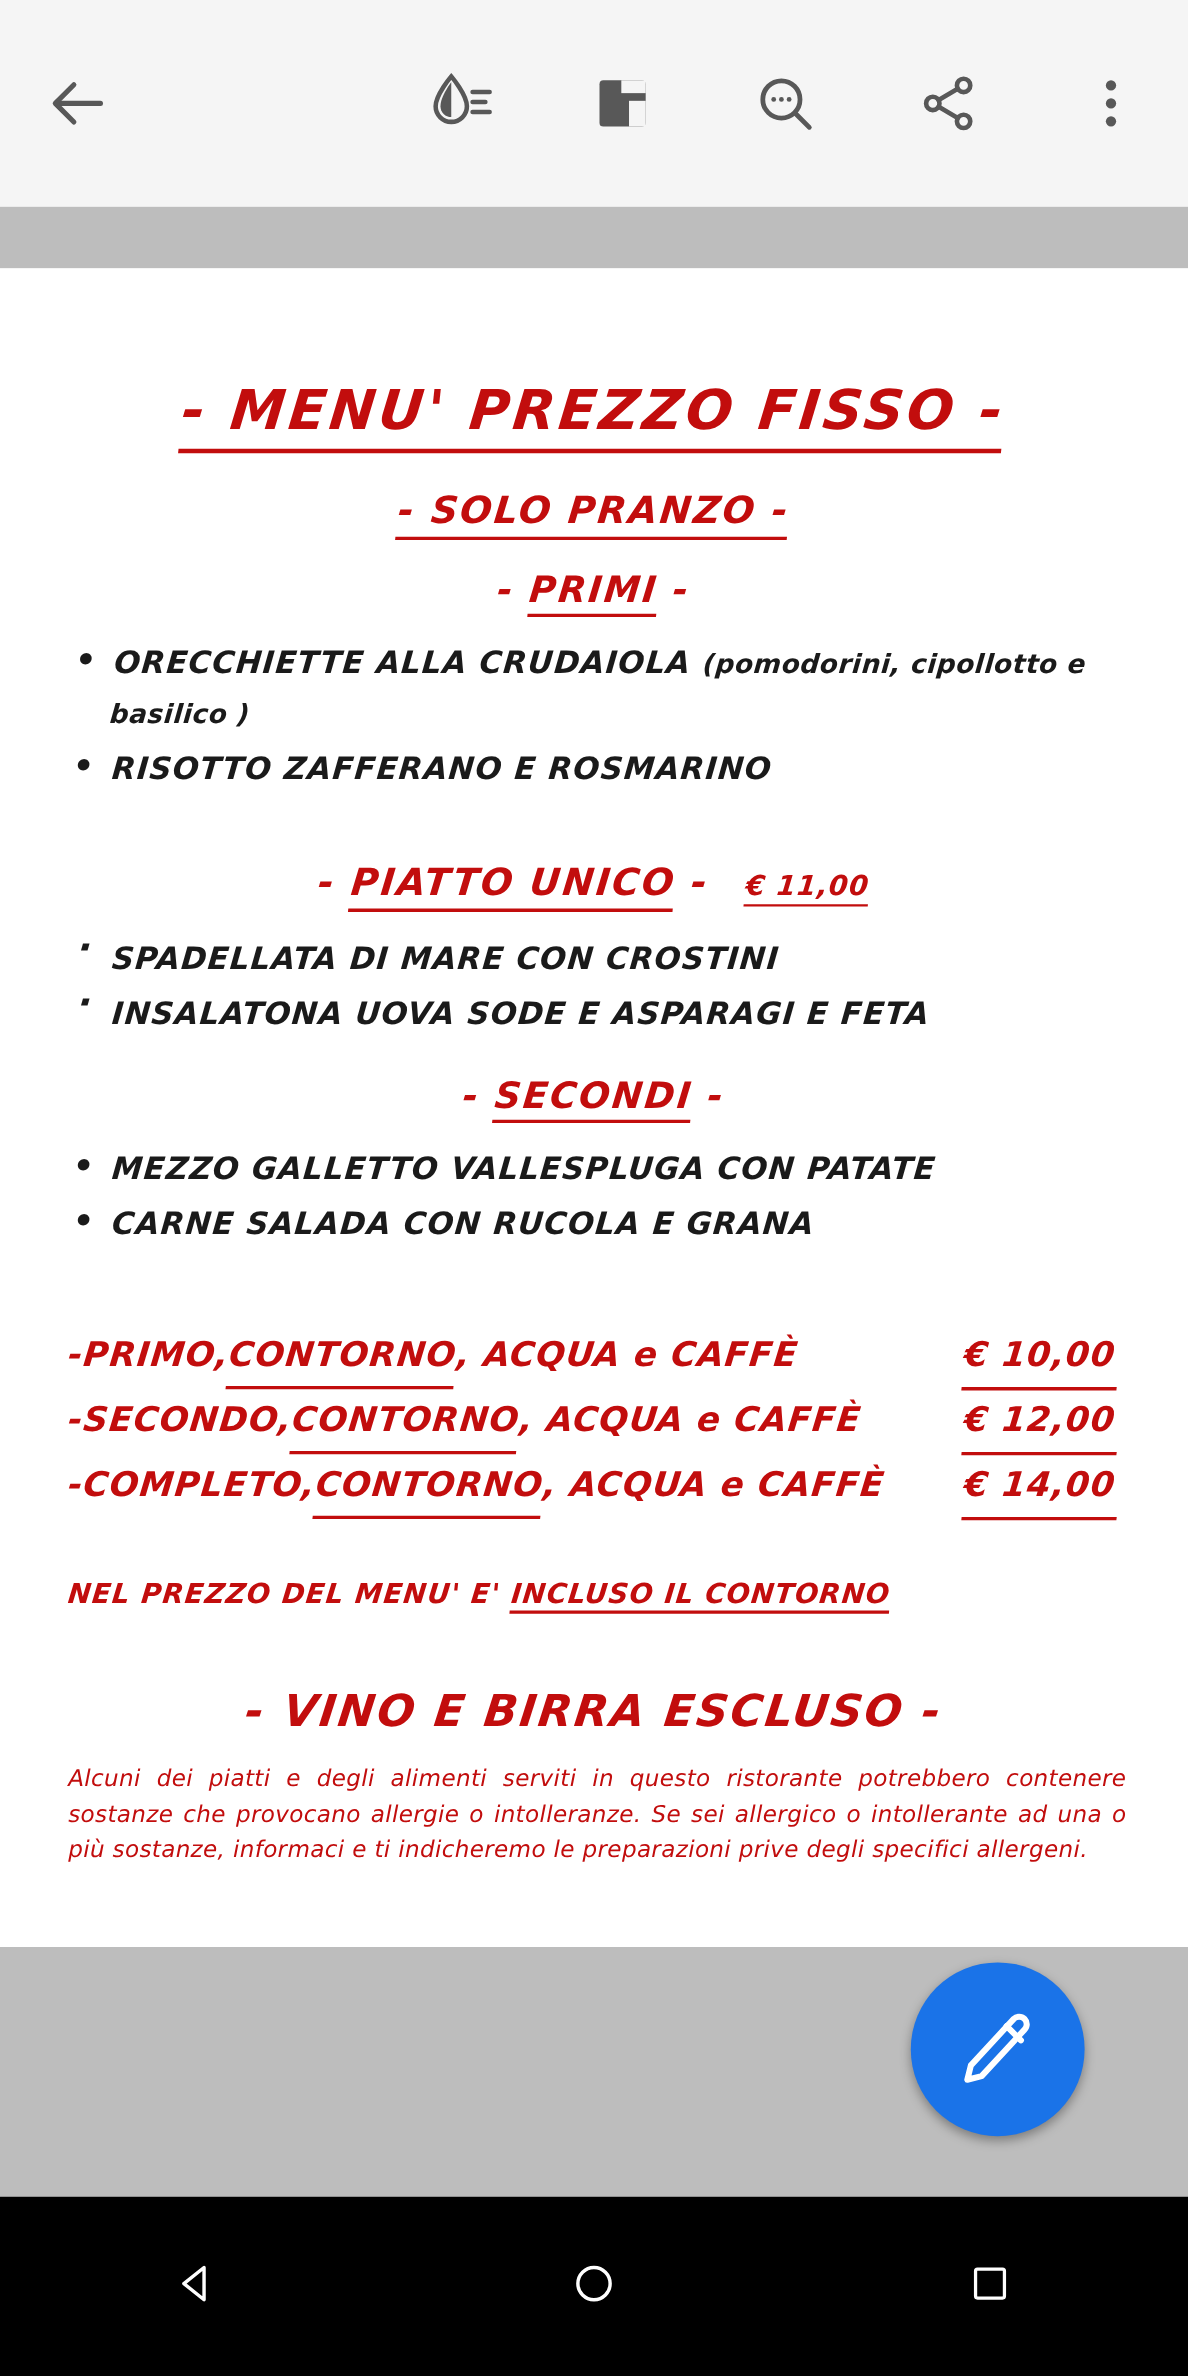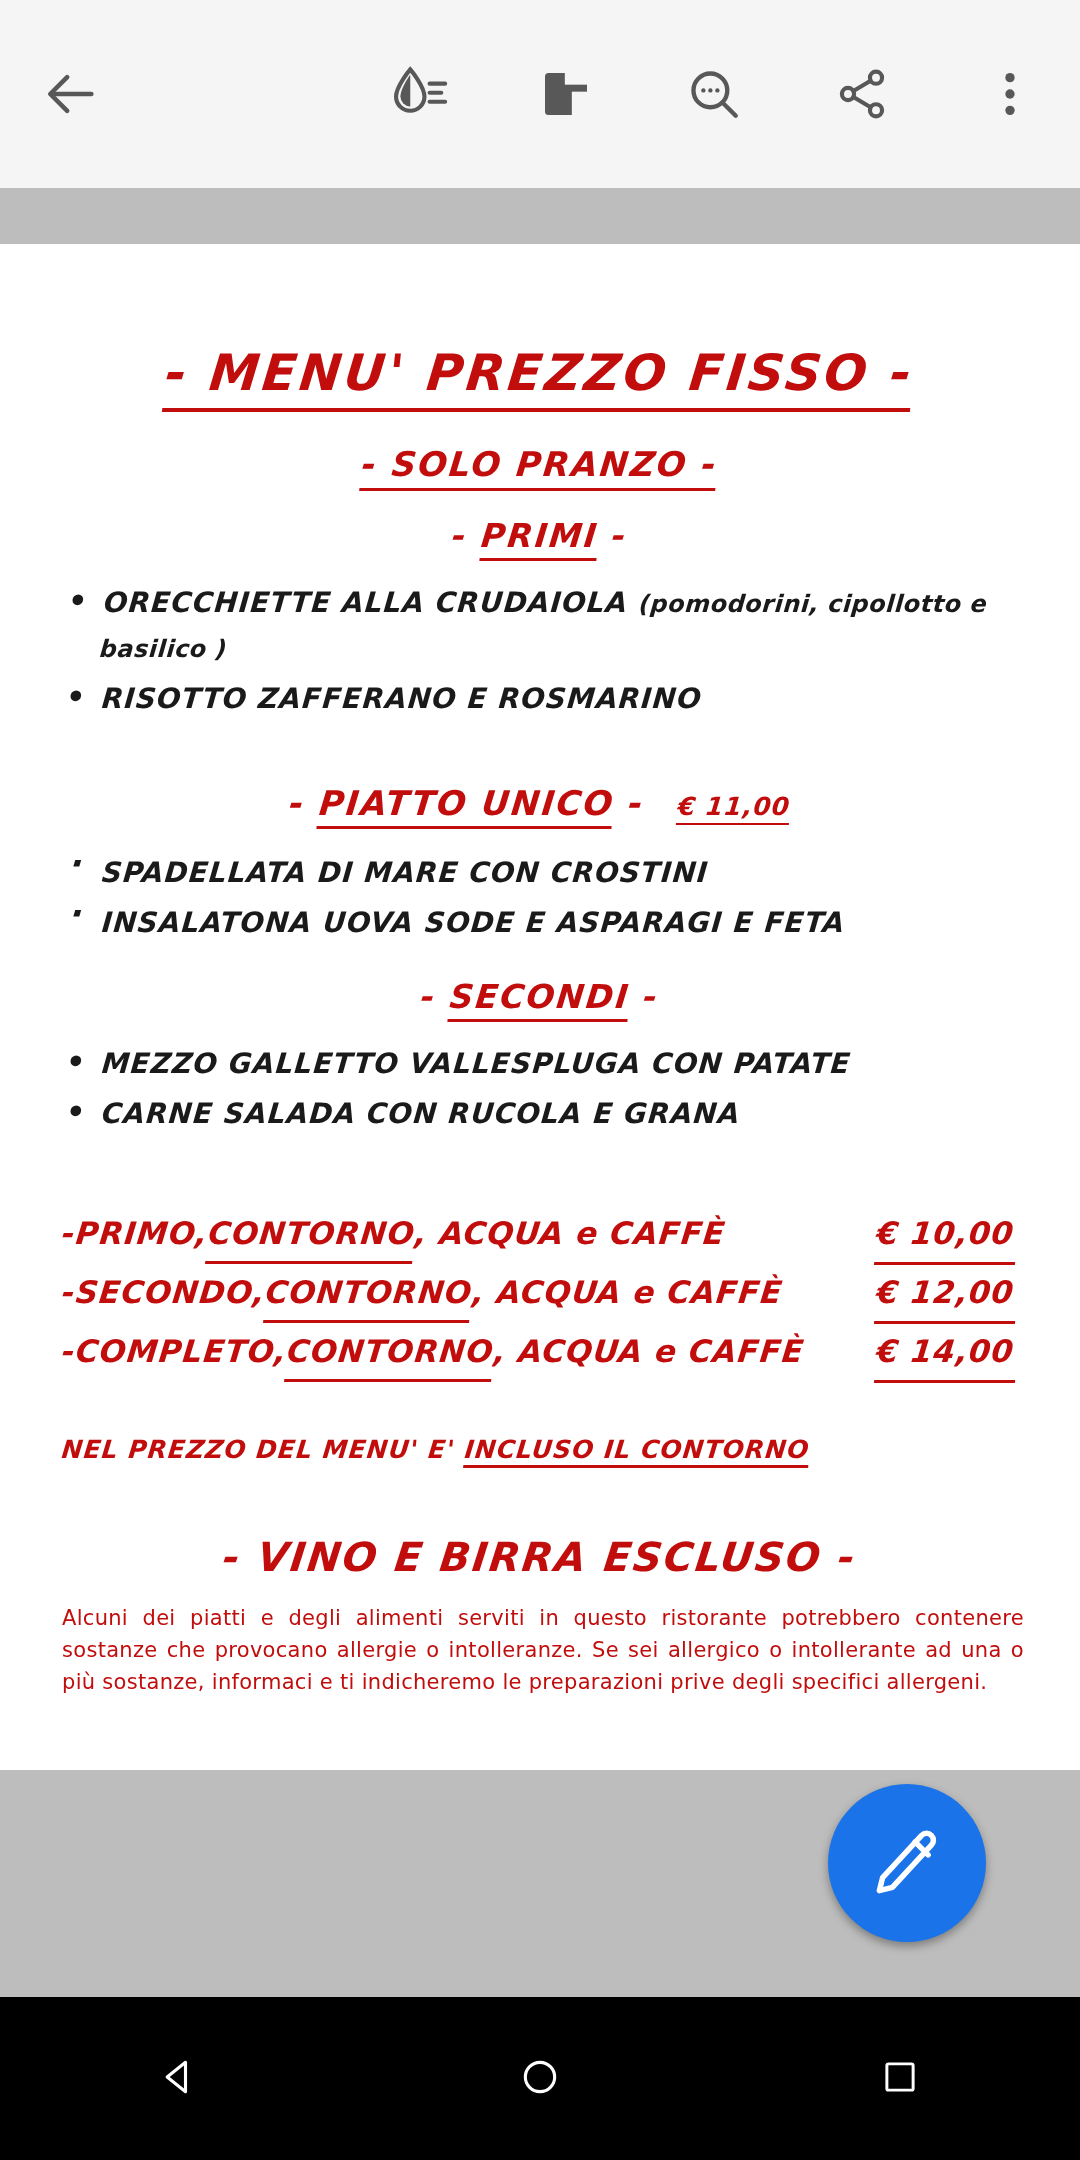--- a/index.html
+++ b/index.html
@@ -211,20 +211,21 @@
     transform: skewX(-7deg);
     color: #c20d0d;
   }
 
   .allergeni {
     margin-top: 22px;
     padding: 0 56px 0 62px;
     font-size: 21px;
     line-height: 32px;
     color: #c20d0d;
+    font-style: italic;
     letter-spacing: 0.3px;
     text-align: justify;
     font-family: "DejaVu Sans", sans-serif;
   }
 
   
   .bottom-grey {
     position: absolute;
     top: 1770px; left: 0;
     width: 1080px;

